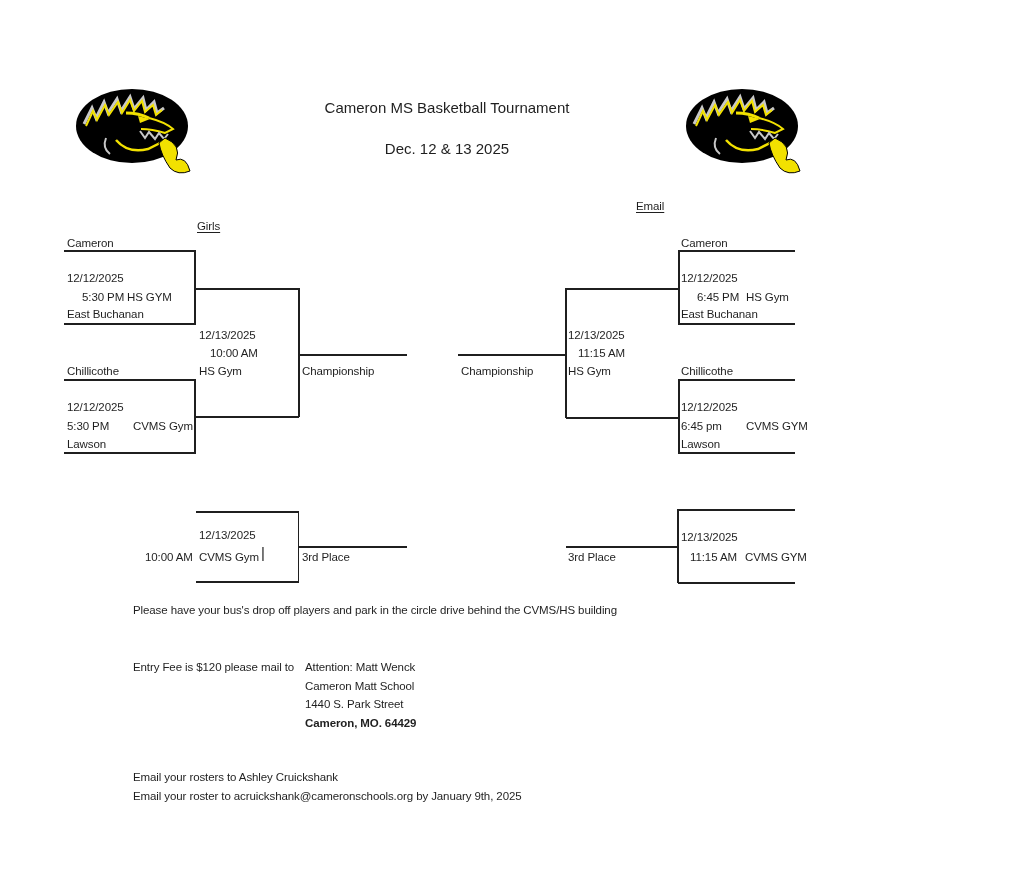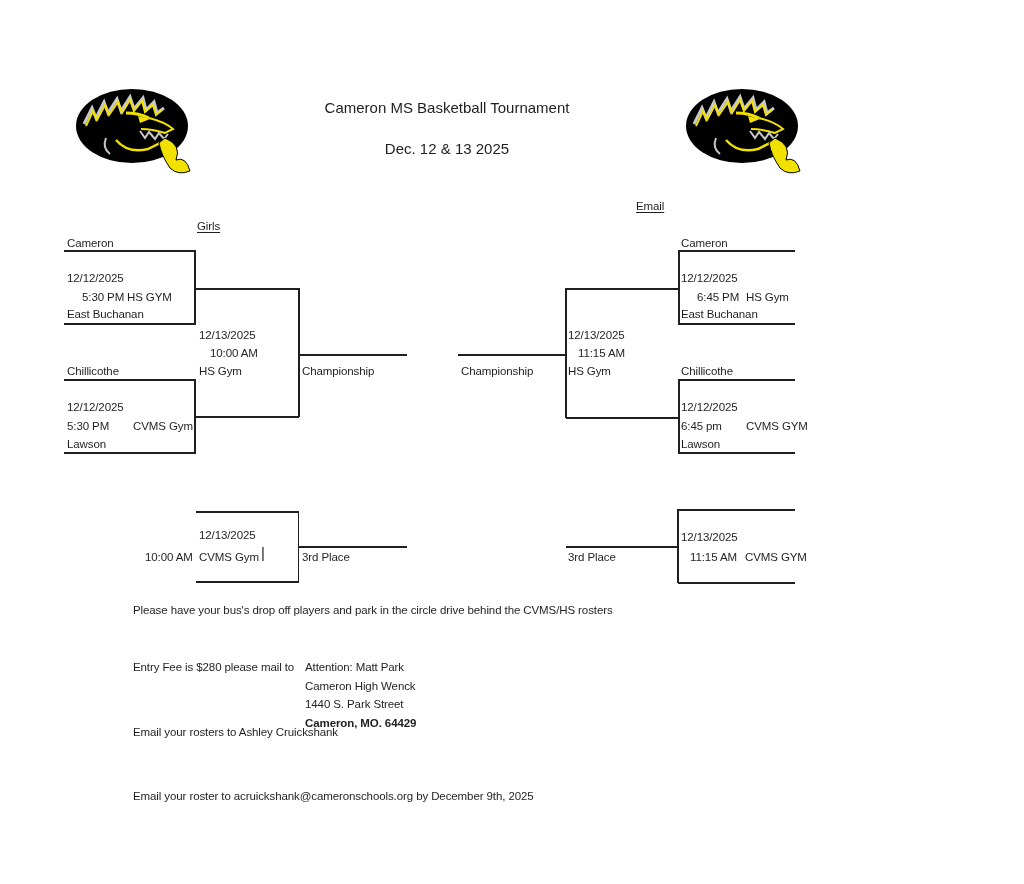--- a/index.html
+++ b/index.html
@@ -113,20 +113,20 @@
 
 <div class="hline" style="left:678px;top:509px;width:117px;"></div>
 <div class="hline" style="left:678px;top:582px;width:117px;"></div>
 <div class="vline" style="left:677px;top:509px;height:74px;"></div>
 <div class="hline" style="left:566px;top:546px;width:112px;"></div>
 <div class="t" style="left:681px;top:531px;">12/13/2025</div>
 <div class="t" style="left:690px;top:551px;">11:15 AM</div>
 <div class="t" style="left:745px;top:551px;">CVMS GYM</div>
 <div class="t" style="left:568px;top:551px;">3rd Place</div>
 
-<div class="t" style="left:133px;top:604px;">Please have your bus's drop off players and park in the circle drive behind the CVMS/HS rosters</div>
-<div class="t" style="left:133px;top:661px;">Entry Fee is $280 please mail to</div>
-<div class="t" style="left:305px;top:661px;">Attention: Matt Park</div>
-<div class="t" style="left:305px;top:680px;">Cameron High Wenck</div>
+<div class="t" style="left:133px;top:604px;">Please have your bus's drop off players and park in the circle drive behind the CVMS/HS building</div>
+<div class="t" style="left:133px;top:661px;">Entry Fee is $120 please mail to</div>
+<div class="t" style="left:305px;top:661px;">Attention: Matt Wenck</div>
+<div class="t" style="left:305px;top:680px;">Cameron Matt School</div>
 <div class="t" style="left:305px;top:698px;">1440 S. Park Street</div>
 <div class="t" style="left:305px;top:717px;font-weight:bold;">Cameron, MO. 64429</div>
-<div class="t" style="left:133px;top:726px;">Email your rosters to Ashley Cruickshank</div>
-<div class="t" style="left:133px;top:790px;">Email your roster to acruickshank@cameronschools.org by December 9th, 2025</div>
+<div class="t" style="left:133px;top:771px;">Email your rosters to Ashley Cruickshank</div>
+<div class="t" style="left:133px;top:790px;">Email your roster to acruickshank@cameronschools.org by January 9th, 2025</div>
 
 </body></html>

